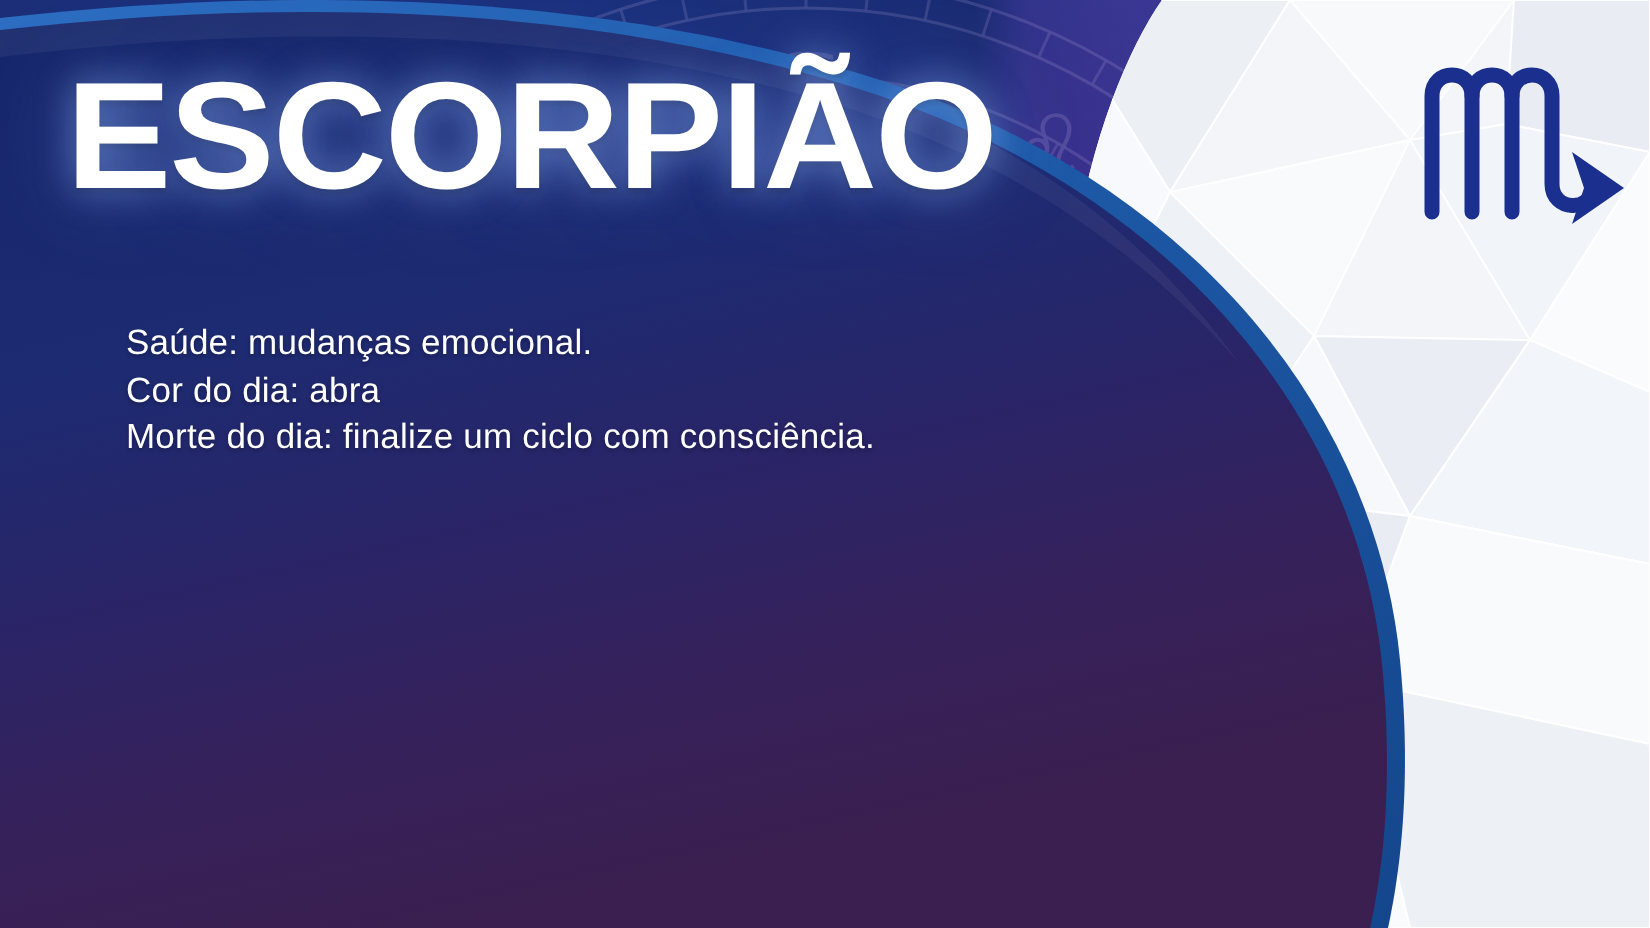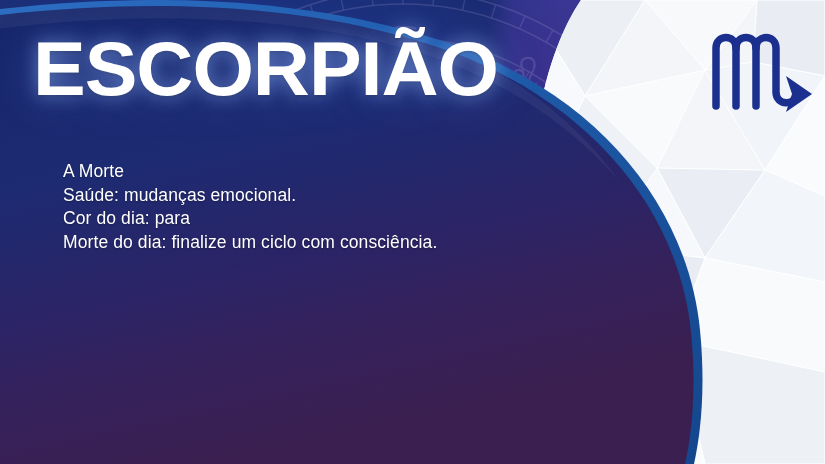--- a/index.html
+++ b/index.html
@@ -320,19 +320,18 @@
         <path d="M56,34 C56,20 76,20 76,34 L76,78 C76,92 96,92 96,80"></path>
       </g>
 
       <path d="M86,62 L112,80 L86,98 L92,80 Z" fill="#1b2f8f"></path>
     </svg>
   </div>
 
   <h1 class="title">ESCORPIÃO</h1>
 
   <div class="body-copy">
-    <p>A Morte</p>
     <p>Saúde: mudanças emocional.</p>
-    <p>Cor do dia: para</p>
+    <p>Cor do dia: abra</p>
     <p>Morte do dia: finalize um ciclo com consciência.</p>
   </div>
 
 </div>
 
 </body></html>

